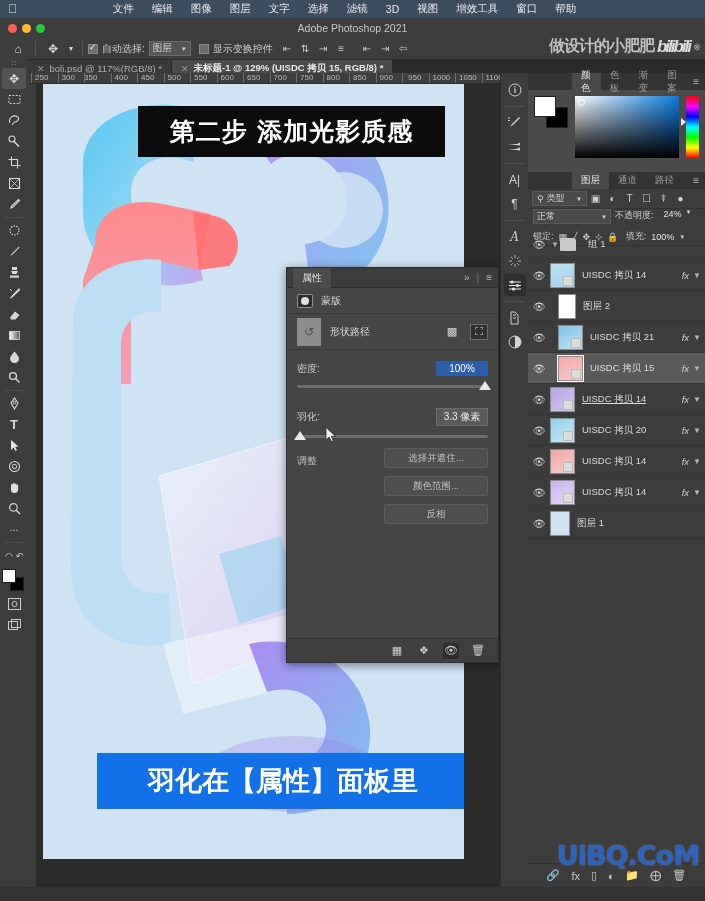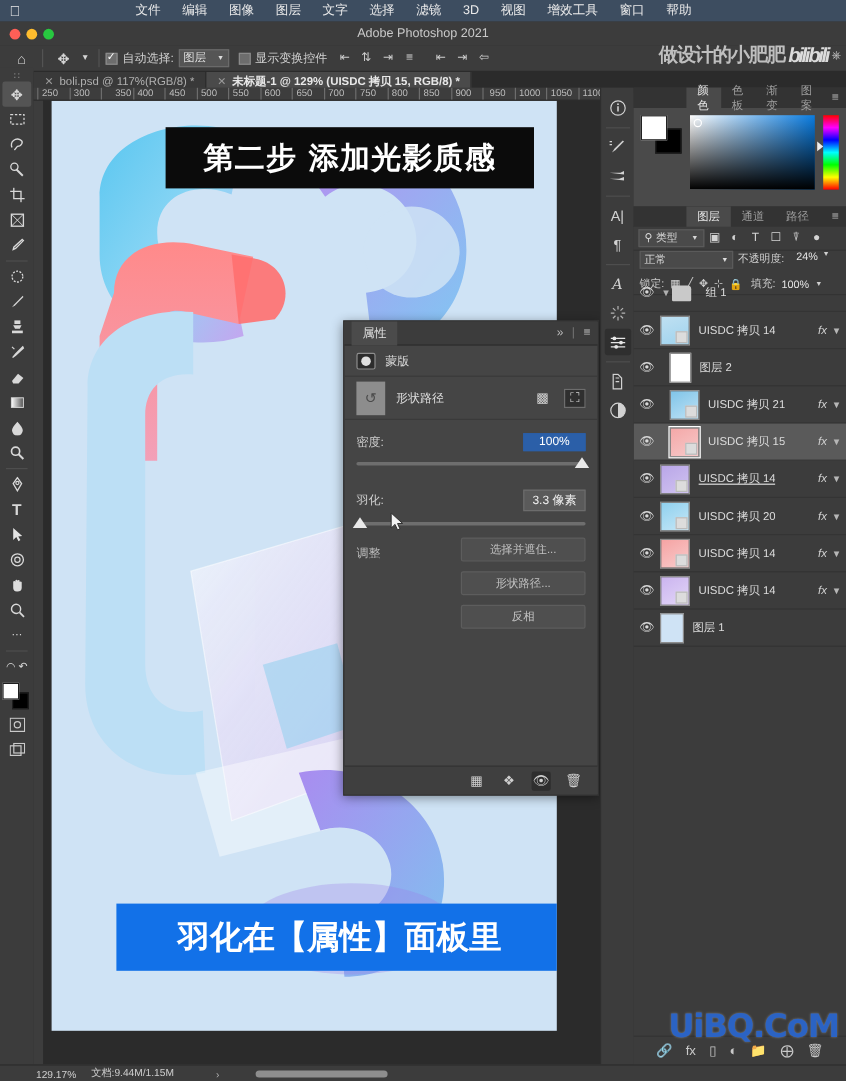--- a/index.html
+++ b/index.html
@@ -415,21 +415,21 @@
           <rect x="3.5" y="0.5" width="9" height="8" fill="none" stroke="#cacaca"></rect>
         </svg>
     </div>
   </div>
 
   <div class="ruler-h" id="rulerh">
       <span class="rt" style="left: 7px; text-align: right;">250</span>
       <span style="position: absolute; top: 0px; width: 1px; height: 11px; background: rgb(109, 109, 109); left: 3px;"></span>
       <span class="rt" style="left: 33.5px;">300</span>
       <span style="position: absolute; top: 0px; width: 1px; height: 11px; background: rgb(109, 109, 109); left: 29.5px;"></span>
-      <span class="rt" style="left: 68px;">350</span>
+      <span class="rt" style="left: 56px;">350</span>
       <span style="position: absolute; top: 0px; width: 1px; height: 11px; background: rgb(109, 109, 109); left: 56px;"></span>
       <span class="rt" style="left: 86.5px;">400</span>
       <span style="position: absolute; top: 0px; width: 1px; height: 11px; background: rgb(109, 109, 109); left: 82.5px;"></span>
       <span class="rt" style="left: 113px;">450</span>
       <span style="position: absolute; top: 0px; width: 1px; height: 11px; background: rgb(109, 109, 109); left: 109px;"></span>
       <span class="rt" style="left: 139.5px;">500</span>
       <span style="position: absolute; top: 0px; width: 1px; height: 11px; background: rgb(109, 109, 109); left: 135.5px;"></span>
       <span class="rt" style="left: 166px;">550</span>
       <span style="position: absolute; top: 0px; width: 1px; height: 11px; background: rgb(109, 109, 109); left: 162px;"></span>
       <span class="rt" style="left: 192.5px;">600</span>
@@ -557,21 +557,21 @@
       </div>
       <div class="sl-track">
         <span class="sl-knob" style="left:-3px"></span>
       </div>
     </div>
 
     <div class="props-body">
       <span class="adj-label">调整</span>
       <div class="adj-btns">
         <div class="adj-btn">选择并遮住...</div>
-        <div class="adj-btn">形状路径...</div>
+        <div class="adj-btn">颜色范围...</div>
         <div class="adj-btn">反相</div>
       </div>
     </div>
 
     <div class="props-foot">
       <span class="pfi">▦</span>
       <span class="pfi">❖</span>
       <span class="pfi on">👁</span>
       <span class="pfi">🗑</span>
     </div>
@@ -815,20 +815,14 @@
       <span class="pfi2">▯</span>
       <span class="pfi2">◐</span>
       <span class="pfi2">📁</span>
       <span class="pfi2">⨁</span>
       <span class="pfi2">🗑</span>
     </div>
 
     <div class="wm-bot">UiBQ.CoM</div>
   </div>
 
-  <div class="statusbar">
-    <span class="sb-zoom">129.17%</span>
-    <span class="sb-doc">文档:9.44M/1.15M</span>
-    <span class="sb-arrow">›</span>
-    <span class="sb-scroll"></span>
-  </div>
 
 </div>
 
 </body></html>

